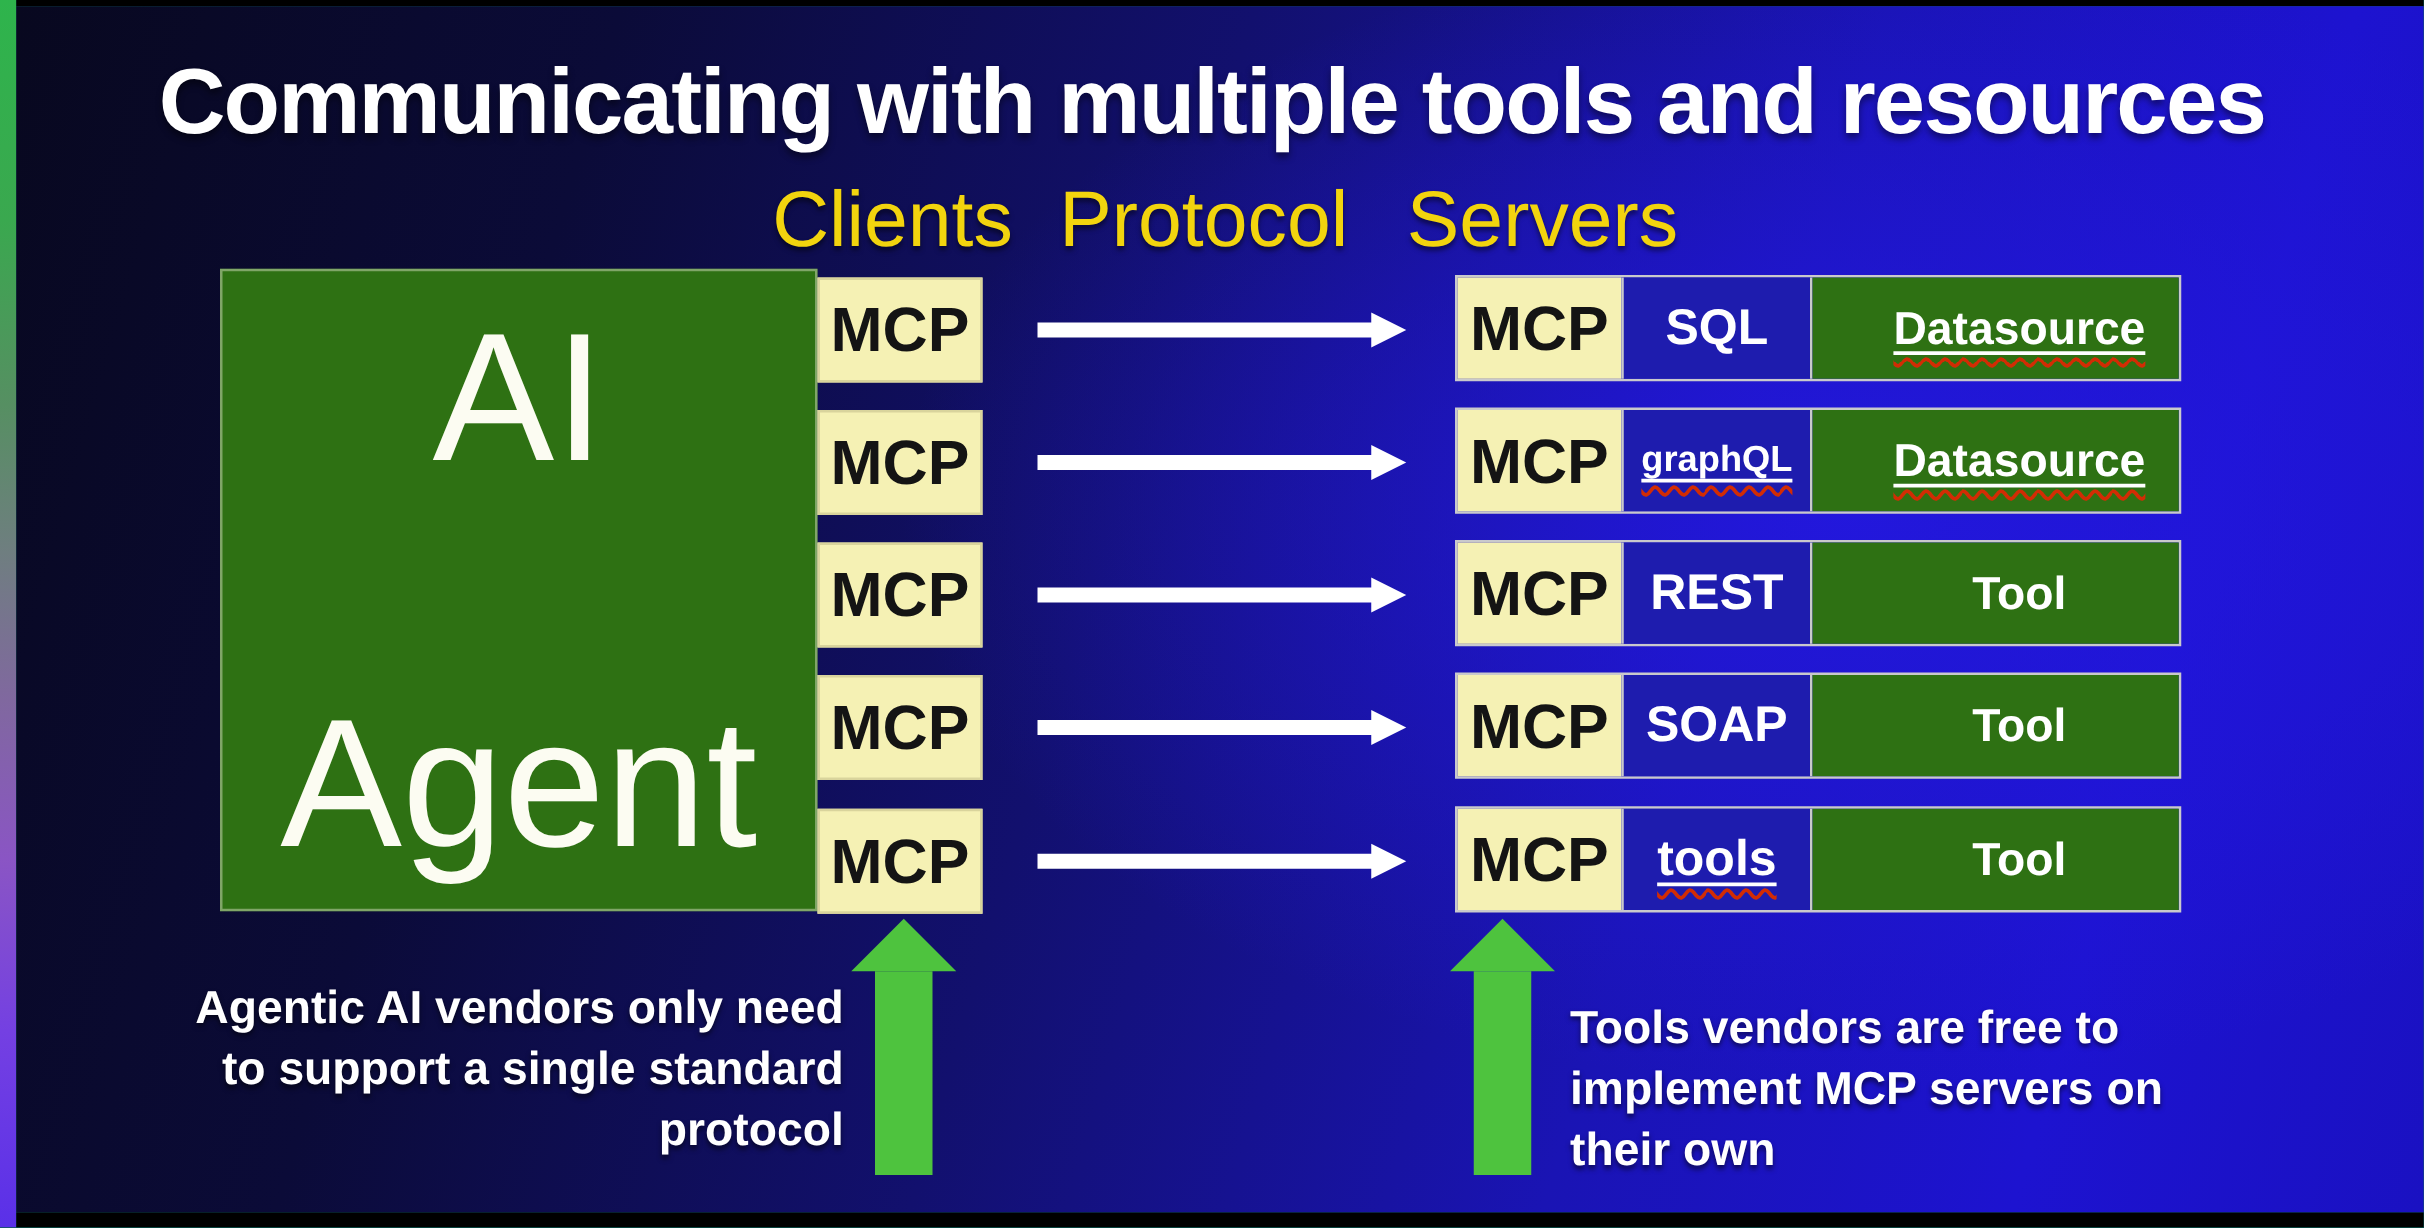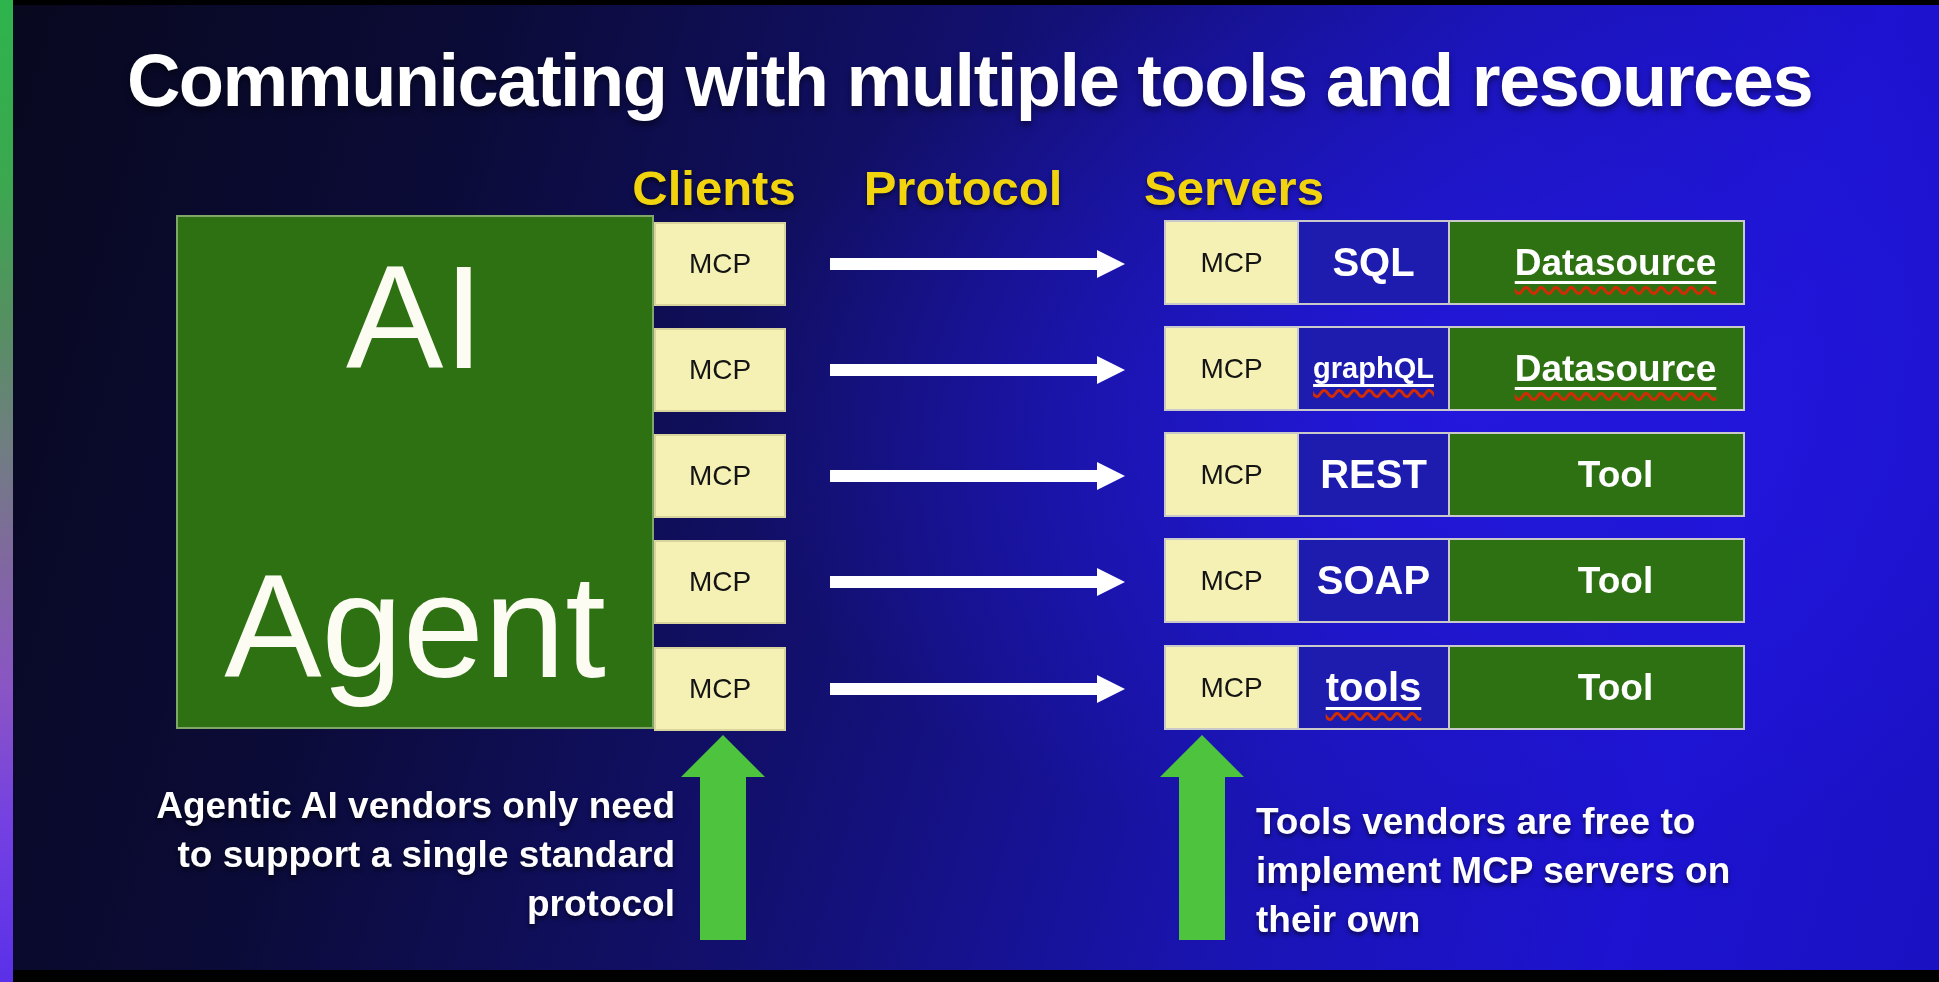--- a/index.html
+++ b/index.html
@@ -18,33 +18,33 @@
   .bar-bottom{position:absolute;left:13px;right:0;bottom:0;height:12px;background:#000;}
   .main-bg{position:absolute;left:13px;top:5px;right:0;bottom:12px;
     background:
       radial-gradient(ellipse 1050px 640px at 76% 42%, rgba(36,24,226,0.85), rgba(36,24,226,0) 72%),
       linear-gradient(106deg,#08081f 0%,#0b0b38 22%,#12106e 45%,#1a14b4 68%,#1d13d0 85%,#1a11c2 100%);}
 
   .title{position:absolute;left:0;right:0;top:38px;text-align:center;color:var(--text-white);
     font-size:74px;font-weight:700;letter-spacing:-1.5px;white-space:nowrap;
     text-shadow:0 4px 6px rgba(0,0,0,.45);}
 
-  .col-header{position:absolute;top:160px;transform:translateX(-50%);color:var(--header-yellow);
-    font-size:49px;font-weight:700;white-space:nowrap;text-shadow:0 3px 4px rgba(0,0,0,.5);}
+  .col-header{position:absolute;top:140px;transform:translateX(-50%);color:var(--header-yellow);
+    font-size:63px;font-weight:400;white-space:nowrap;text-shadow:0 3px 4px rgba(0,0,0,.5);}
   #hdr-clients{left:714px;} #hdr-protocol{left:963px;} #hdr-servers{left:1234px;}
 
   .agent-box{position:absolute;left:176px;top:215px;width:478px;height:514px;
     background:var(--box-green);border:2px solid rgba(210,220,190,.5);
     display:flex;flex-direction:column;align-items:center;justify-content:space-between;color:#fcfcf2;}
   .agent-line{font-size:146px;line-height:1.38;font-weight:400;}
 
   .row{position:absolute;left:0;width:100%;height:84px;}
   .client-box{position:absolute;left:654px;top:2px;width:132px;height:84px;background:var(--cream);
     border:2px solid #d9d49c;display:flex;align-items:center;justify-content:center;}
-  .mcp-label{font-size:28px;font-weight:400;color:var(--text-black);}
+  .mcp-label{font-size:50px;font-weight:700;color:var(--text-black);}
 
   .h-shaft{position:absolute;left:830px;top:38px;width:268px;height:12px;background:var(--text-white);}
   .h-head{position:absolute;left:1097px;top:30px;width:0;height:0;
     border-left:28px solid var(--text-white);border-top:14px solid transparent;border-bottom:14px solid transparent;}
 
   .strip{position:absolute;left:1164px;top:0;width:581px;height:85px;display:flex;
     border:2px solid var(--strip-border);}
   .seg{display:flex;align-items:center;justify-content:center;}
   .seg-mcp{width:131px;background:var(--cream);}
   .seg-api{width:153px;background:var(--api-blue);border-left:2px solid var(--strip-border);

